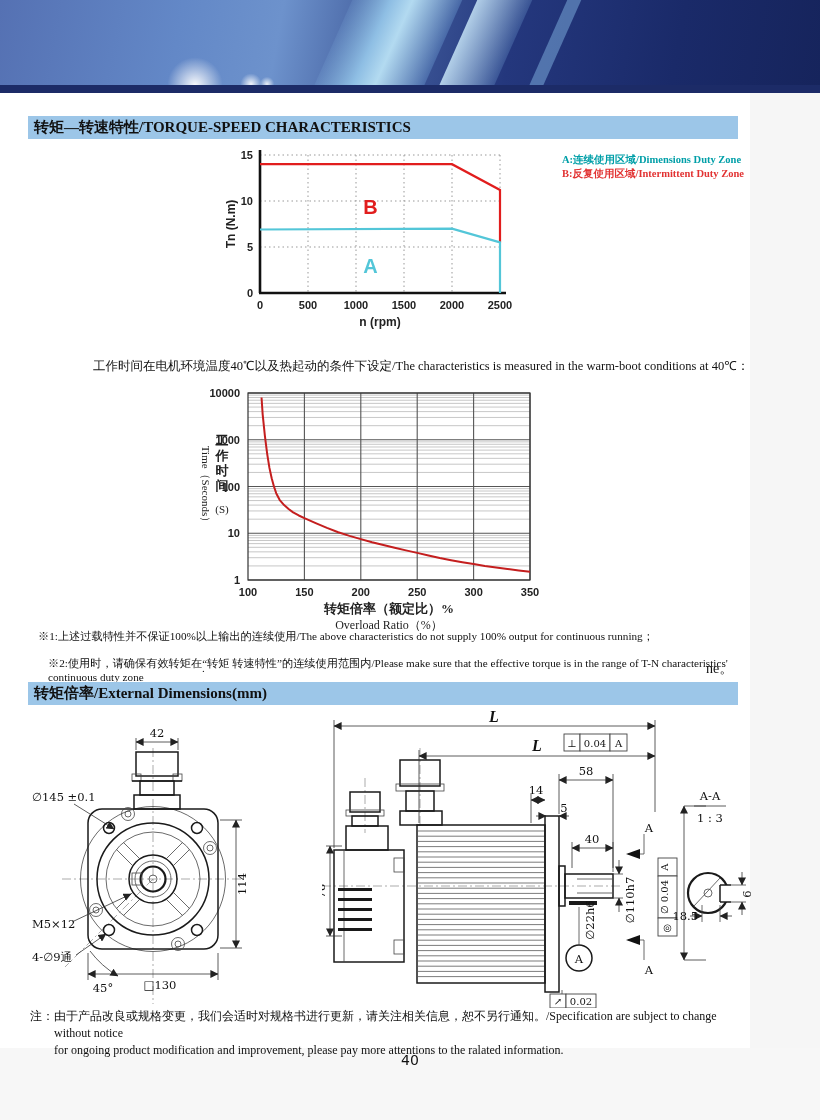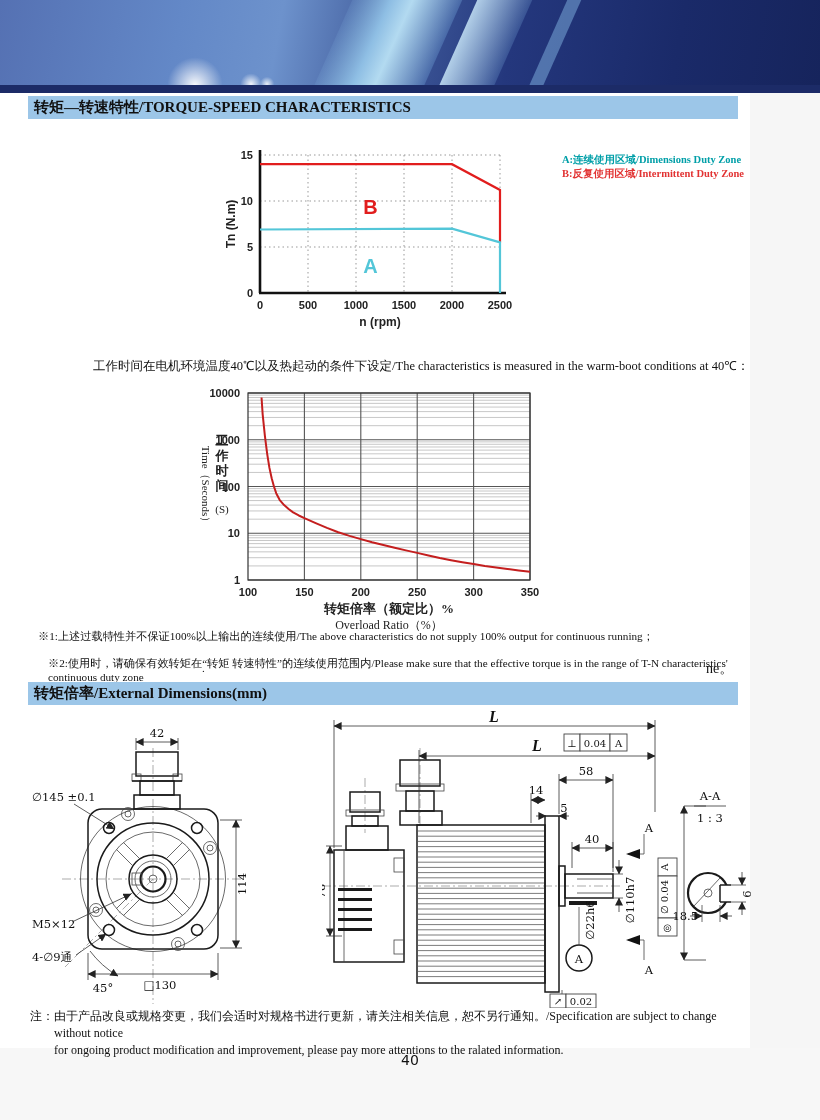--- a/index.html
+++ b/index.html
@@ -89,21 +89,21 @@
   <div class="bottom-strip"></div>
 
   <svg width="0" height="0" style="position:absolute">
     <defs>
       <marker id="ar" viewBox="0 0 10 10" refX="9.5" refY="5" markerWidth="10" markerHeight="10" orient="auto-start-reverse">
         <path d="M0 0L10 5L0 10z" fill="#222"></path>
       </marker>
     </defs>
   </svg>
 
-  <div class="secbar" style="top:96px">
+  <div class="secbar" style="top:116px">
     <span class="zh">转矩—转速特性/</span>
       <span class="en">TORQUE-SPEED CHARACTERISTICS</span>
   </div>
 
   <svg id="torque-chart" width="330" height="190" style="left:215px;top:147px">
       <line x1="93" y1="8" x2="93" y2="146" class="grid"></line>
       <line x1="141" y1="8" x2="141" y2="146" class="grid"></line>
       <line x1="189" y1="8" x2="189" y2="146" class="grid"></line>
       <line x1="237" y1="8" x2="237" y2="146" class="grid"></line>
       <line x1="285" y1="8" x2="285" y2="146" class="grid"></line>

